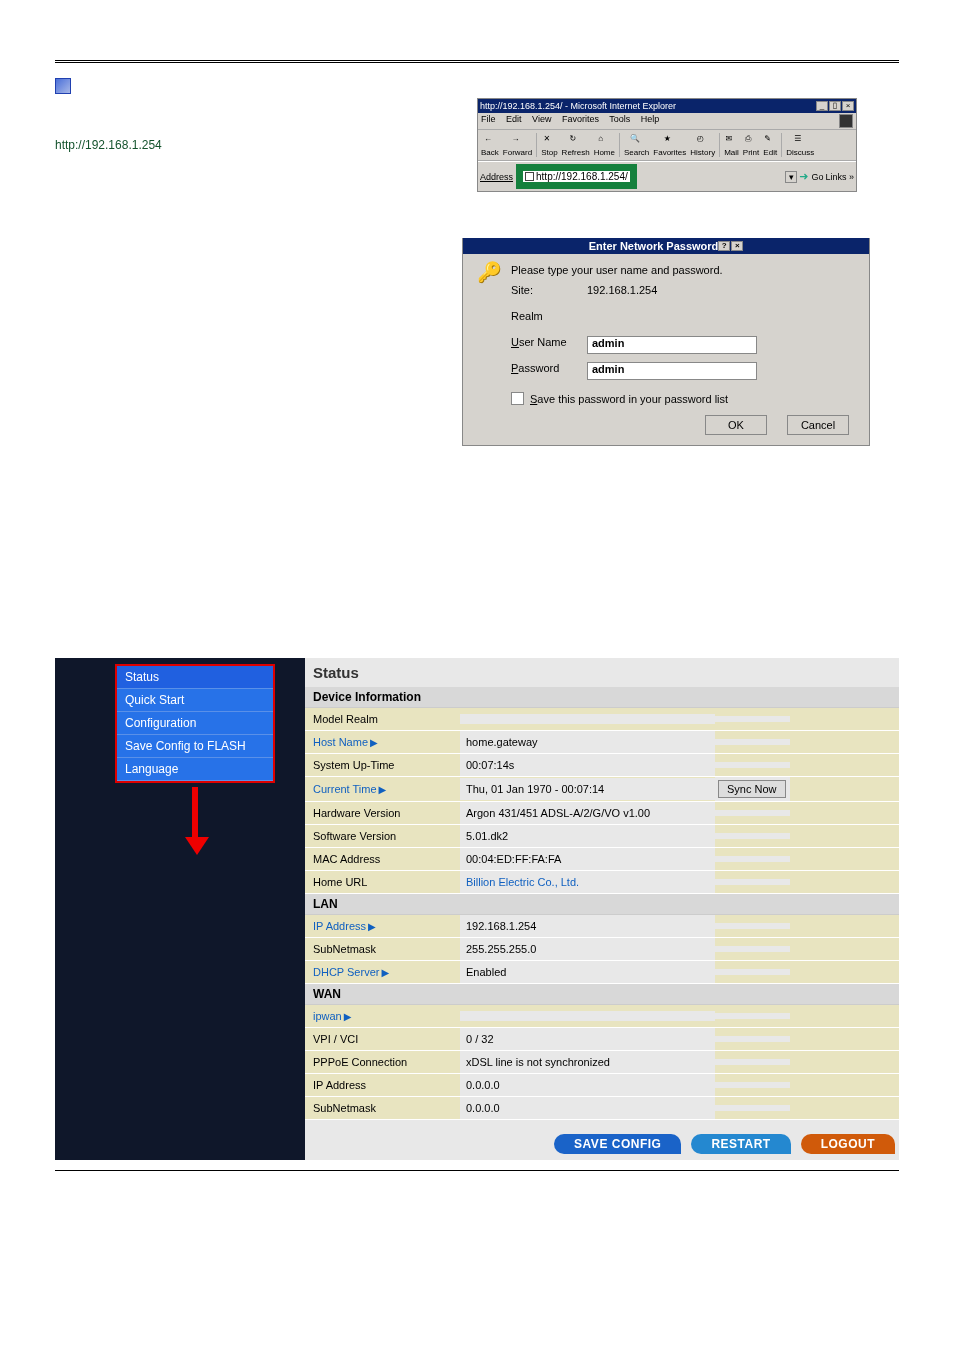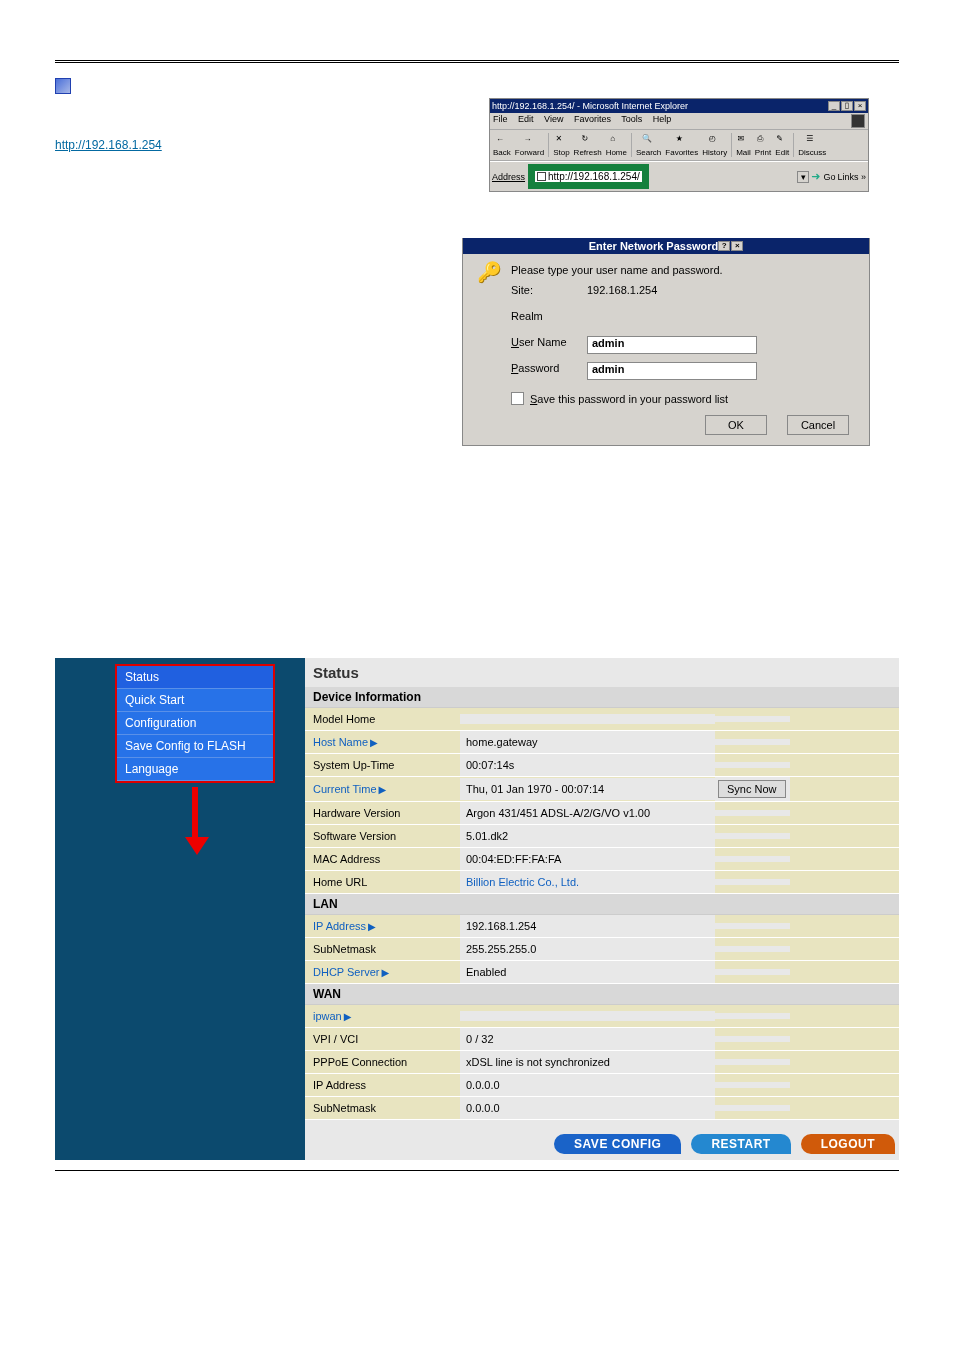--- a/index.html
+++ b/index.html
@@ -1,23 +1,23 @@
 <!DOCTYPE html>
 <html><head>
 <meta charset="utf-8">
 <style>
   * { box-sizing: border-box; margin: 0; padding: 0; }
   body { font-family: Arial, Helvetica, sans-serif; font-size: 12px; color: #000; background: #fff; width: 954px; }
   .page { padding: 40px 55px 20px 55px; }
   .hr-double { border-top: 3px double #000; margin: 20px 0 15px 0; }
   .hr-single { border-top: 1px solid #000; margin-top: 10px; }
   .bullet-icon { display: inline-block; width: 16px; height: 16px; background: linear-gradient(135deg,#4a6fd8,#a8b8e8); border:1px solid #2040b0; vertical-align: middle; }
-  .hlink { color:#0369a1; text-decoration: underline; }
+  .hlink { color:#14532d; }
   .top-section { position: relative; height: 560px; }
-  .browser-shot { position: absolute; left: 434px; top: 0; width: 380px; border:1px solid #888; font-size:9px; background:#1d4ed8; }
+  .browser-shot { position: absolute; left: 422px; top: 0; width: 380px; border:1px solid #888; font-size:9px; background:#1d4ed8; }
   .browser-titlebar { background: linear-gradient(#0a246a,#0a246a); color:#fff; padding:1px 2px; display:flex; justify-content:space-between; align-items:center; height:14px; }
   .browser-titlebar .txt { font-size:9px; }
   .win-btns { display:flex; gap:1px; }
   .win-btn { width:12px; height:10px; background:#d6d3ce; border:1px solid #888; color:#000; font-size:8px; line-height:8px; text-align:center; }
   .browser-menu { background:#d6d3ce; padding:1px 3px; border-bottom:1px solid #aaa; font-size:9px; display:flex; justify-content:space-between; align-items:flex-start; }
   .browser-menu .mitem { margin-right:8px; }
   .menu-square { width:14px; height:14px; background:#333; border:1px solid #888; }
   .browser-toolbar { background:#d6d3ce; padding:3px 2px; border-bottom:1px solid #aaa; display:flex; gap:2px; }
   .tb-item { display:flex; flex-direction:column; align-items:center; font-size:8px; padding:0 1px; }
   .tb-item .ic { width:14px; height:14px; border:1px solid transparent; border-radius:2px; position:relative; margin-bottom:1px; }
@@ -37,21 +37,21 @@
   .key-icon { position:absolute; left:14px; top:6px; font-size:20px; }
   .auth-row { display:flex; align-items:flex-start; height:22px; margin-bottom:4px; }
   .auth-lbl { width:76px; font-size:11px; }
   .auth-val { font-size:11px; }
   .auth-input { flex:0 0 170px; height:18px; border:1px solid #888; background:#fff; padding:0 4px; font-size:11px; font-weight:bold; }
   .auth-chk-row { display:flex; align-items:center; margin:8px 0 10px 0; font-size:11px; }
   .auth-chk { width:13px; height:13px; border:1px solid #888; background:#fff; margin-right:6px; }
   .auth-btns { display:flex; justify-content:flex-end; gap:20px; padding-right:6px; }
   .auth-btn { width:62px; height:20px; background:#d6d3ce; border:1px solid #888; font-size:11px; text-align:center; line-height:18px; }
 
-  .main-section { position:relative; display:flex; background:#0c4a6e; }
+  .main-section { position:relative; display:flex; background:#0f172a; }
   .sidebar-wrap { width:220px; padding-left:60px; padding-top:6px; }
   .sidebar { width:160px; border:2px solid #d00; }
   .sidebar-item { background:linear-gradient(#2772e8,#2772e8); color:#fff; padding:4px 8px; border-bottom:1px solid #5a90e8; font-size:12px; cursor:pointer; }
   .sidebar-item.sel { background:linear-gradient(#2060e0,#2060e0); }
   .red-arrow { width:20px; height:70px; margin:4px auto 0; position:relative; }
   .red-arrow .shaft { width:6px; height:50px; background:#e00; margin:0 auto; }
   .red-arrow .head { width:0; height:0; border-left:12px solid transparent; border-right:12px solid transparent; border-top:18px solid #e00; margin:0 auto; }
   .content { flex:1; margin-left:30px; background:#e8e8e8; }
   .content-inner { background:#e8e8e8; padding:0 0 6px 0; }
   .page-h { font-size:15px; font-weight:bold; padding:6px 8px; color:#333; }
@@ -227,21 +227,21 @@
           <div class="head"></div>
       </div>
     </div>
 
     <div class="content">
       <div class="content-inner">
         <div class="page-h">Status</div>
         <div class="section-h">Device Information</div>
 
         <div class="row">
-            <div class="c1">Model Home</div>
+            <div class="c1">Model Realm</div>
             <div class="c2"></div>
             <div class="c3"></div>
           </div>
         <div class="row">
             <div class="c1"><span class="link-c">Host Name</span><span class="play-ic">▶</span></div>
             <div class="c2">home.gateway</div>
             <div class="c3"></div>
           </div>
         <div class="row">
             <div class="c1">System Up-Time</div>

